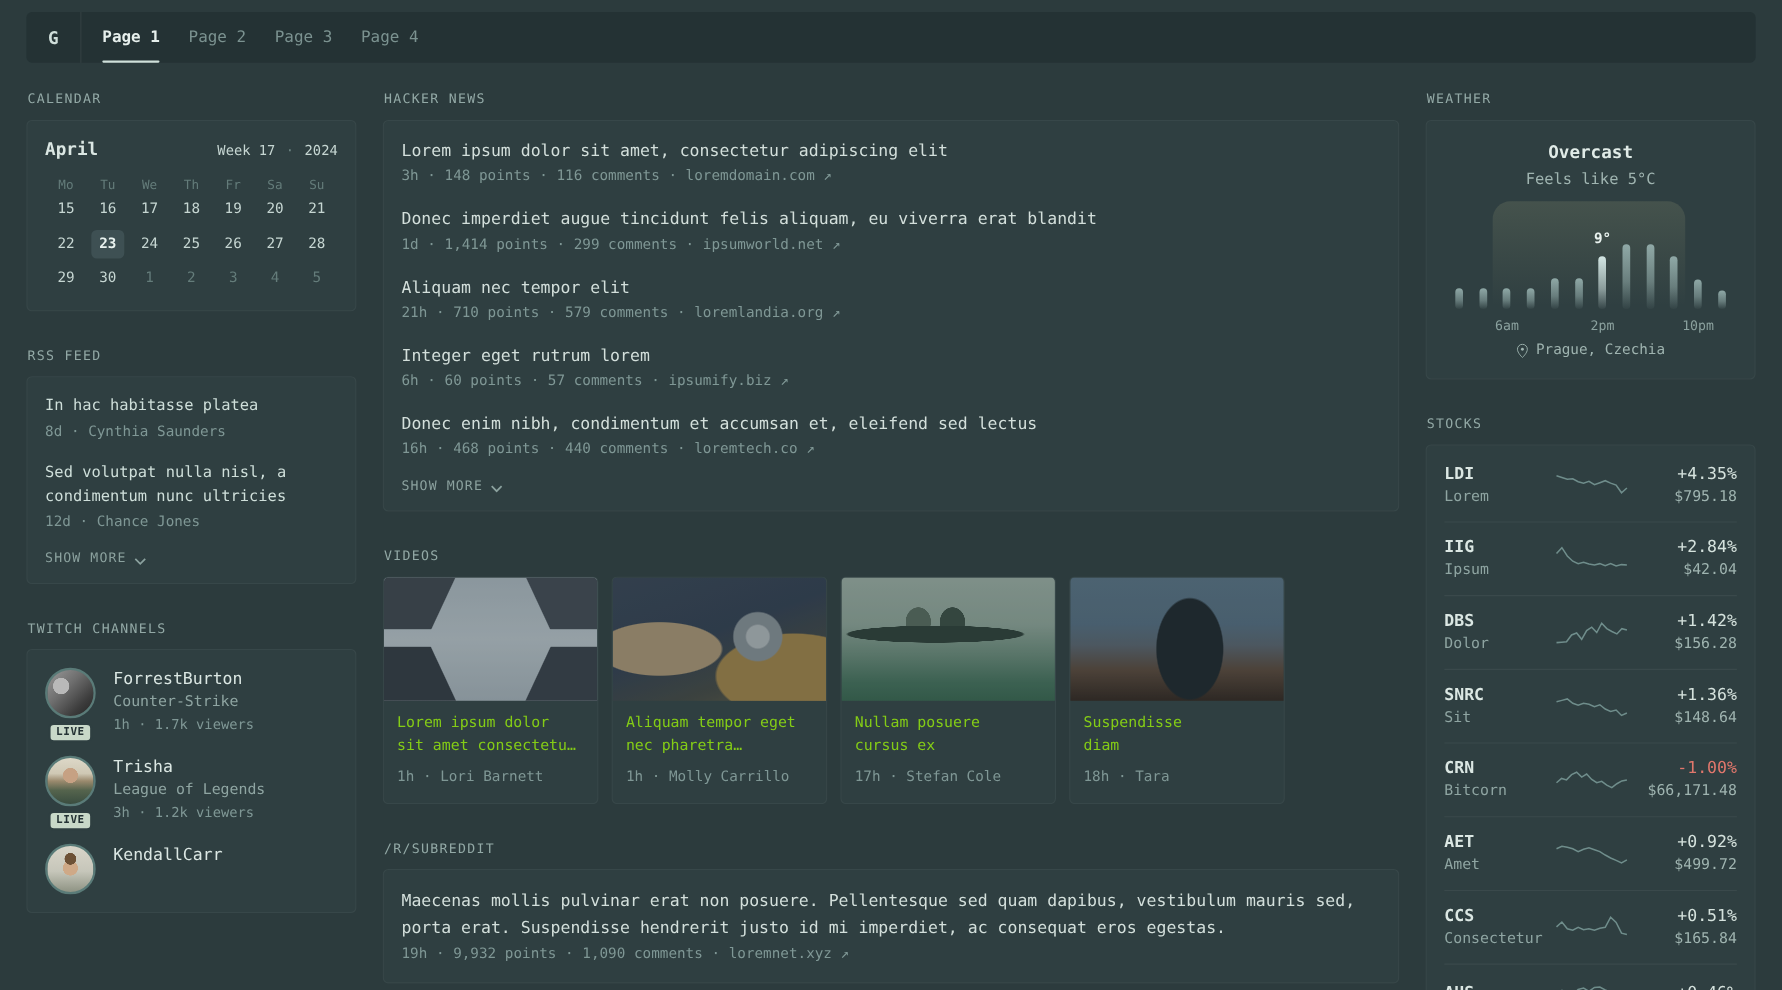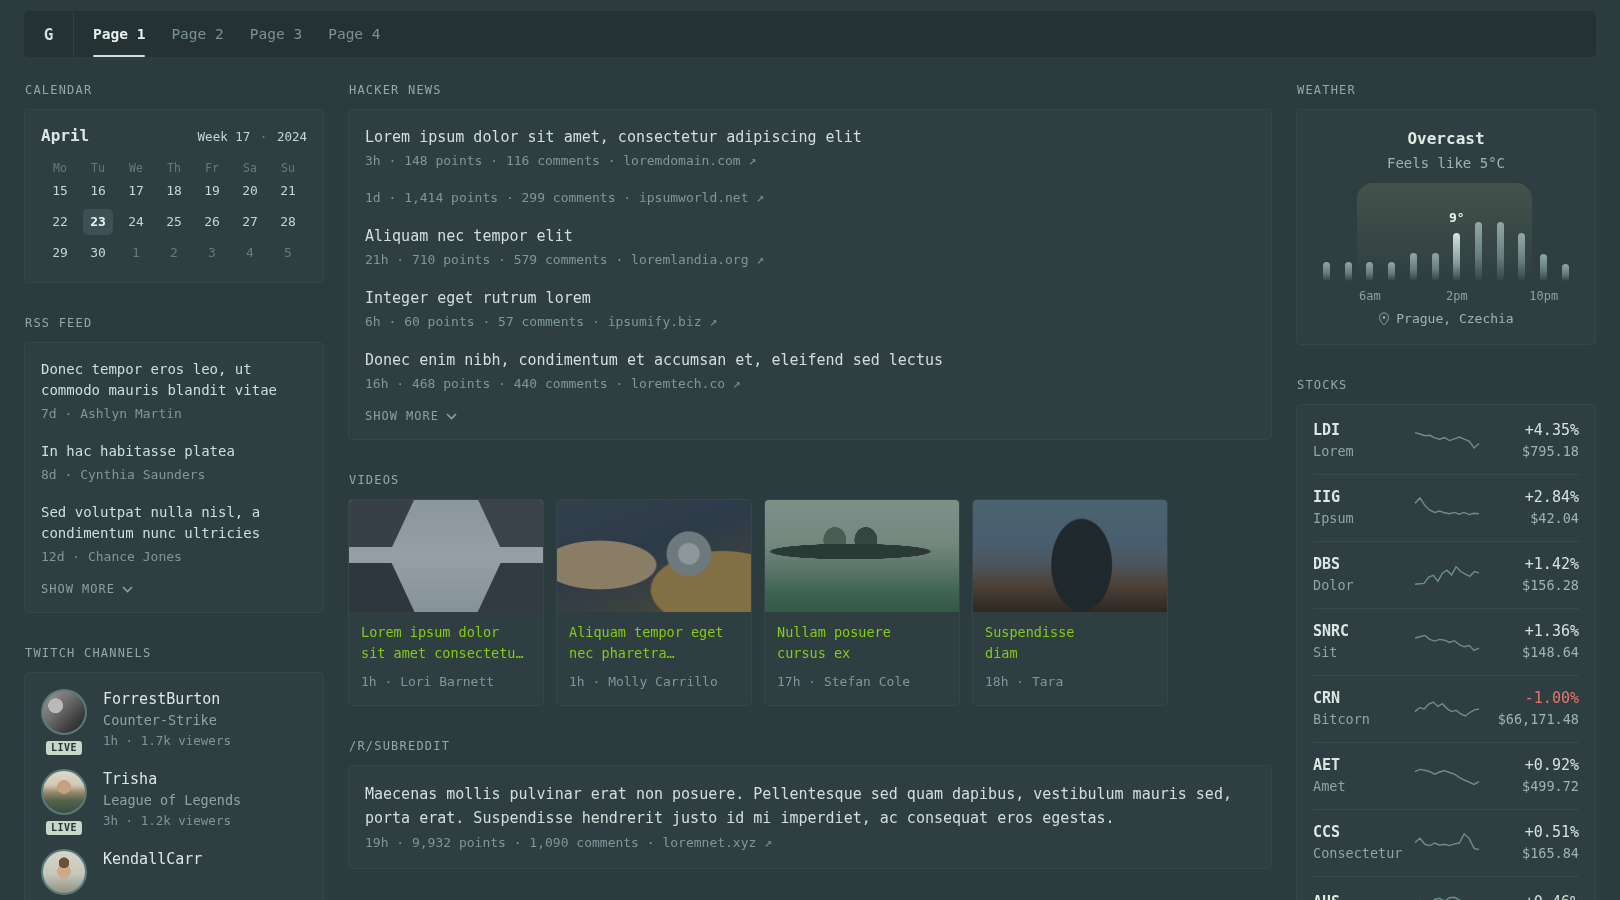--- a/index.html
+++ b/index.html
@@ -59,21 +59,21 @@
   .cal-day[data-state="selected"] { background:#3e5053; color:#e9f2ef; font-weight:bold; }
   .cal-day[data-state="muted"] { color:#647c7a; }
 
   
   .feed-item { margin-bottom:18px; }
   .feed-item:last-of-type { margin-bottom:0; }
   .feed-title { font-size:14px; line-height:21px; color:#cfdfda; margin-bottom:3px; cursor:pointer; }
   .meta { font-size:13px; color:#7f9795; line-height:19px; }
   .meta a, .meta .src { color:#7f9795; text-decoration:none; cursor:pointer; }
   .show-more {
-    margin-top:16px; display:flex; align-items:center; gap:7px;
+    margin-top:16px; display:flex; align-items:flex-end; gap:7px;
     font-size:12px; letter-spacing:1px; color:#8ba19e; cursor:pointer;
   }
   .chev { width:11px; height:7px; }
   .chev path { fill:none; stroke:#8ba19e; stroke-width:1.6; }
 
   
   .tw-item { display:flex; gap:16px; margin-bottom:19px; cursor:pointer; }
   .tw-item:last-of-type { margin-bottom:0; }
   .avatar-wrap { position:relative; width:46px; flex:0 0 46px; }
   .avatar {
@@ -286,24 +286,20 @@
               <span class="cal-day" data-state="muted">5</span>
             </div>
         </div>
       </section>
 
       <section class="widget">
         <h2 class="widget-label">RSS FEED</h2>
         <div class="card">
           <div>
 
-              <div class="feed-item">
-                <div class="feed-title">Donec tempor eros leo, ut commodo mauris blandit vitae</div>
-                <div class="meta">7d · Ashlyn Martin</div>
-              </div>
 
               <div class="feed-item">
                 <div class="feed-title">In hac habitasse platea</div>
                 <div class="meta">8d · Cynthia Saunders</div>
               </div>
 
               <div class="feed-item">
                 <div class="feed-title">Sed volutpat nulla nisl, a condimentum nunc ultricies</div>
                 <div class="meta">12d · Chance Jones</div>
               </div>
@@ -372,20 +368,21 @@
               <div class="feed-item">
                 <div class="hn-title">Lorem ipsum dolor sit amet, consectetur adipiscing elit</div>
                 <div class="meta">
                   <span>3h · 148 points · 116 comments ·</span>
                   <span class="src">loremdomain.com</span>
                   <span>↗</span>
                 </div>
               </div>
 
               <div class="feed-item">
+                <div class="hn-title">Donec imperdiet augue tincidunt felis aliquam, eu viverra erat blandit</div>
                 <div class="meta">
                   <span>1d · 1,414 points · 299 comments ·</span>
                   <span class="src">ipsumworld.net</span>
                   <span>↗</span>
                 </div>
               </div>
 
               <div class="feed-item">
                 <div class="hn-title">Aliquam nec tempor elit</div>
                 <div class="meta">

